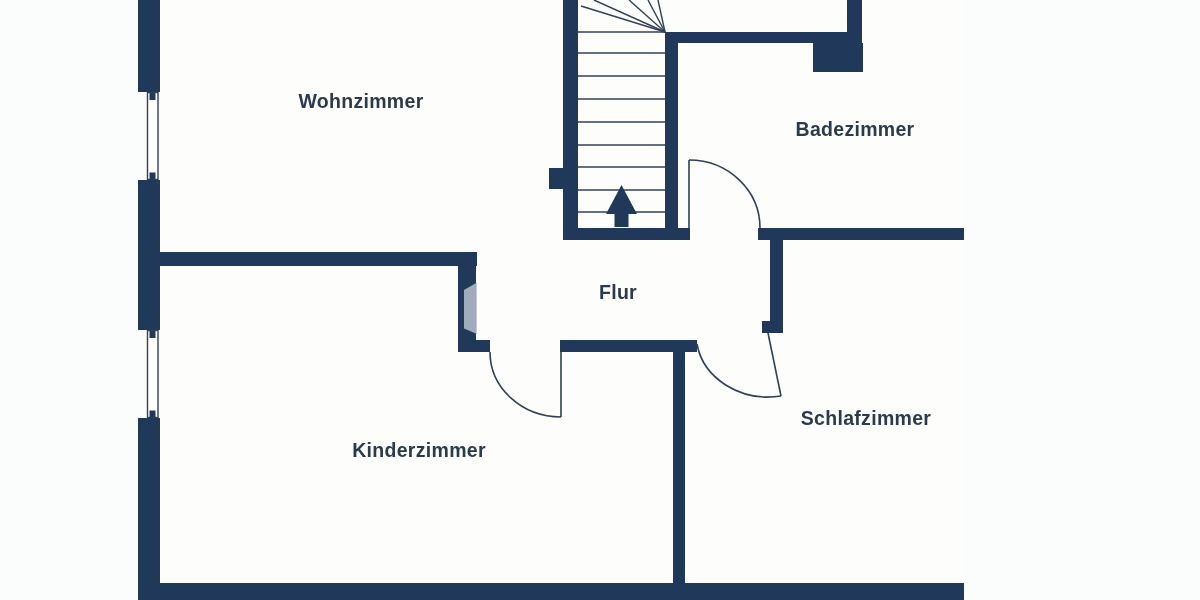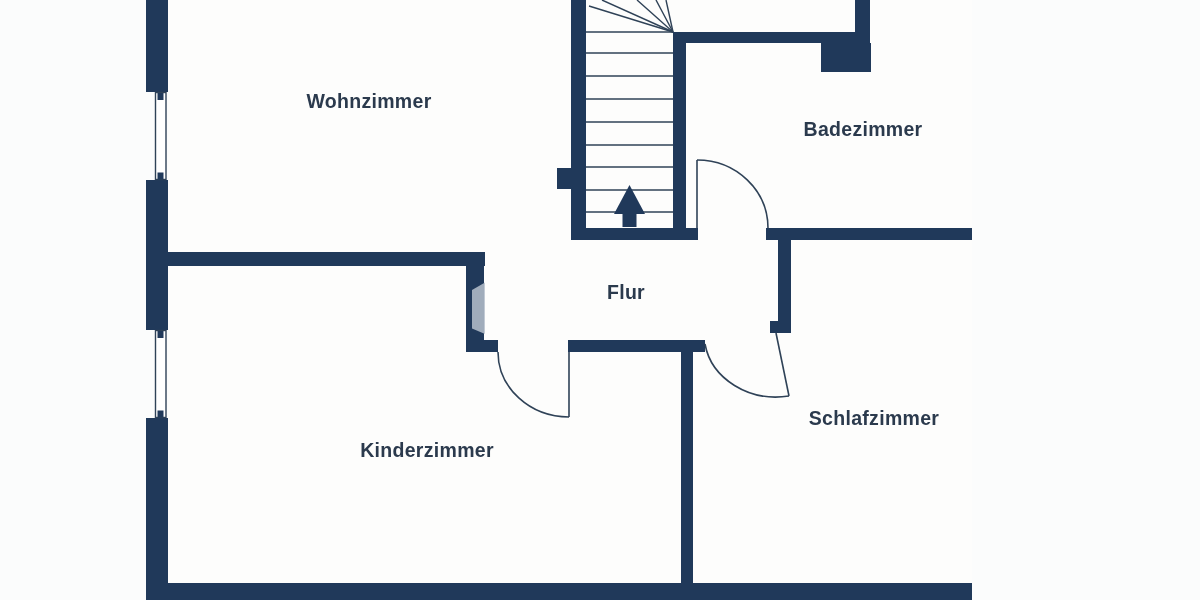--- a/index.html
+++ b/index.html
@@ -4,21 +4,21 @@
 <style>
   :root{
     --wall:#20395a;
     --room-fill:#fdfdfc;
     --background:#fbfcfc;
     --label-text:#2b3a4d;
     --line:#2f4257;
     --watermark:#b7c1cd;
   }
   html,body{margin:0;padding:0;background:var(--background);}
-  .canvas{position:relative;width:964px;height:600px;background:var(--background);overflow:hidden;padding-left:8px;}
+  .canvas{position:relative;width:964px;height:600px;background:var(--background);overflow:hidden;}
   svg{display:block;}
   .wall{fill:var(--wall);stroke:none;}
   .tread{stroke:var(--line);stroke-width:1.7;fill:none;}
   .winder{stroke:var(--line);stroke-width:1.4;fill:none;}
   .door-line{stroke:var(--line);stroke-width:1.6;fill:none;}
   .win-frame{fill:#ffffff;stroke:var(--line);stroke-width:1.4;}
   .win-cap{fill:var(--wall);}
   .arrow{fill:var(--wall);}
   .wm{fill:var(--watermark);opacity:.85;}
   .room-label{

